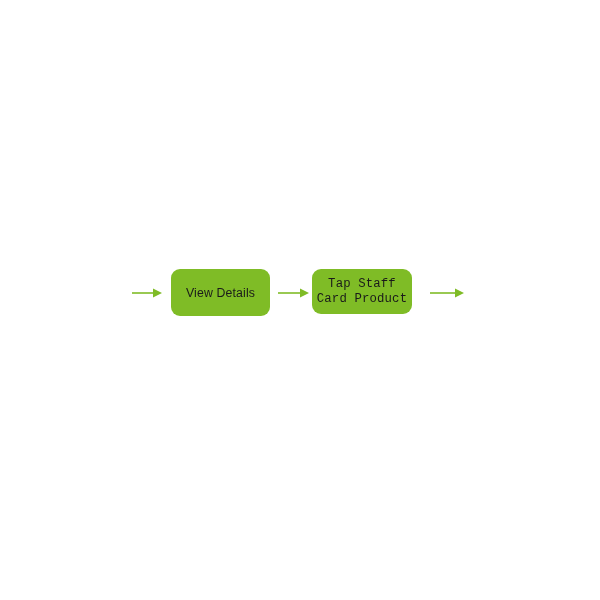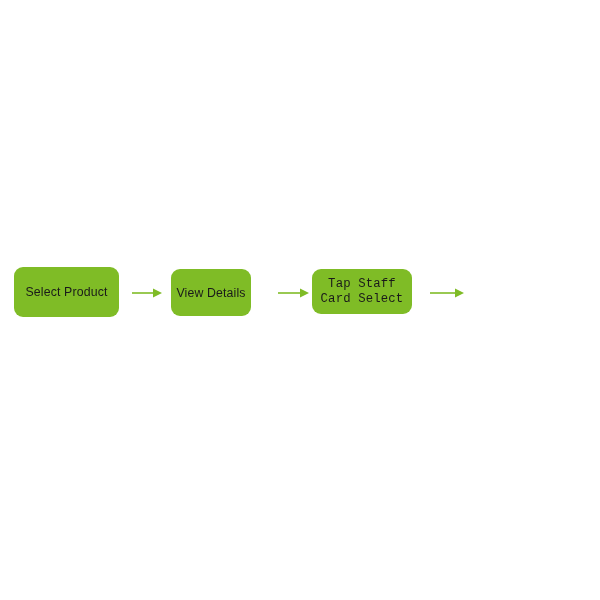--- a/index.html
+++ b/index.html
@@ -49,21 +49,21 @@
     white-space: nowrap;
   }
 
   .node-label {
     display: block;
     white-space: nowrap;
   }
 
   
   #node-0 { left: 14px;  top: 12px; width: 105px; height: 50px; }
-  #node-1 { left: 171px; top: 14px; width: 80px;  height: 47px; }
+  #node-1 { left: 171px; top: 14px; width: 99px;  height: 47px; }
   #node-2 { left: 312px; top: 14px; width: 100px; height: 45px; }
   #node-3 { left: 470px; top: 13px; width: 100px; height: 50px; }
 
   
   #node-2 .node-label {
     line-height: 14.5px;
   }
   #node-2 .node-label .line {
     display: block;
     font-family: Liberation Mono, monospace;
@@ -82,23 +82,20 @@
 
   .arrow svg { display: block; }
 </style>
 </head>
 <body>
 
 <div id="canvas">
 
   <div class="flow-row">
 
-    <div class="node" id="node-0">
-      <span class="node-label">Select Product</span>
-    </div>
 
     <div class="arrow" id="arrow-0">
       <svg width="30" height="16" viewBox="0 0 30 16" aria-hidden="true">
         <line x1="0" y1="8" x2="22" y2="8" stroke="#7fbc26" stroke-width="1.6"></line>
         <polygon points="21,3.4 30,8 21,12.6" fill="#7fbc26"></polygon>
       </svg>
     </div>
 
     <div class="node" id="node-1">
       <span class="node-label">View Details</span>
@@ -107,21 +104,21 @@
     <div class="arrow" id="arrow-1">
       <svg width="31" height="16" viewBox="0 0 31 16" aria-hidden="true">
         <line x1="0" y1="8" x2="23" y2="8" stroke="#7fbc26" stroke-width="1.6"></line>
         <polygon points="22,3.4 31,8 22,12.6" fill="#7fbc26"></polygon>
       </svg>
     </div>
 
     <div class="node" id="node-2">
       <span class="node-label">
         <span class="line">Tap Staff</span>
-        <span class="line">Card Select</span>
+        <span class="line">Card Product</span>
       </span>
     </div>
 
     <div class="arrow" id="arrow-2">
       <svg width="34" height="16" viewBox="0 0 34 16" aria-hidden="true">
         <line x1="0" y1="8" x2="26" y2="8" stroke="#7fbc26" stroke-width="1.6"></line>
         <polygon points="25,3.4 34,8 25,12.6" fill="#7fbc26"></polygon>
       </svg>
     </div>
 

